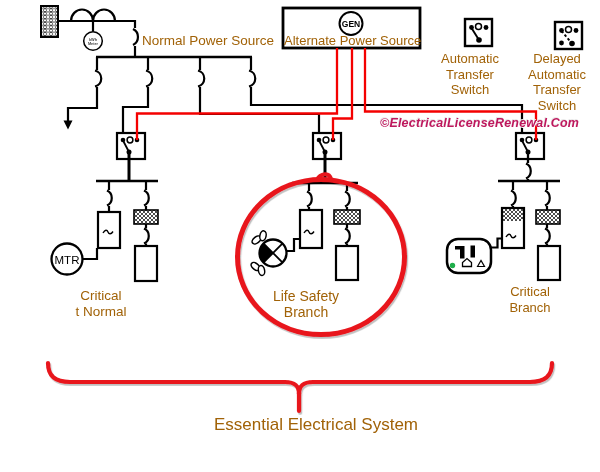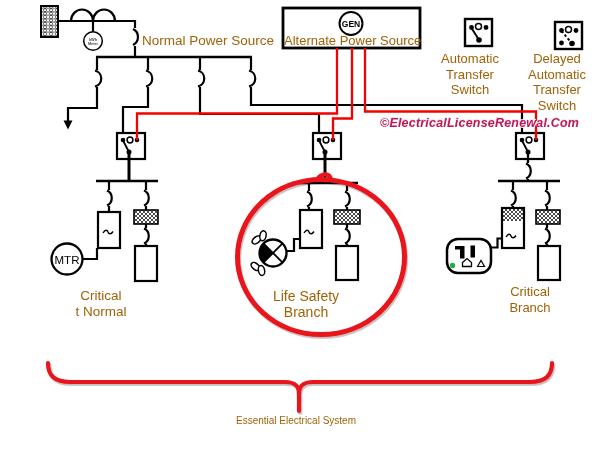--- a/index.html
+++ b/index.html
@@ -241,15 +241,15 @@
 <div class="lbl center" style="left:261px;top:288px;width:90px;font-size:14px;line-height:16px;">
   <span>Life Safety</span>
   <span>Branch</span>
 </div>
 
 <div class="lbl center" style="left:485px;top:284px;width:90px;font-size:13px;line-height:16px;">
   <span>Critical</span>
   <span>Branch</span>
 </div>
 
-<div class="lbl center nowrap" style="left:184px;top:415px;width:224px;font-size:10px;">Essential Electrical System</div>
+<div class="lbl center nowrap" style="left:204px;top:415px;width:224px;font-size:17px;">Essential Electrical System</div>
 
 </div>
 
 </body></html>

